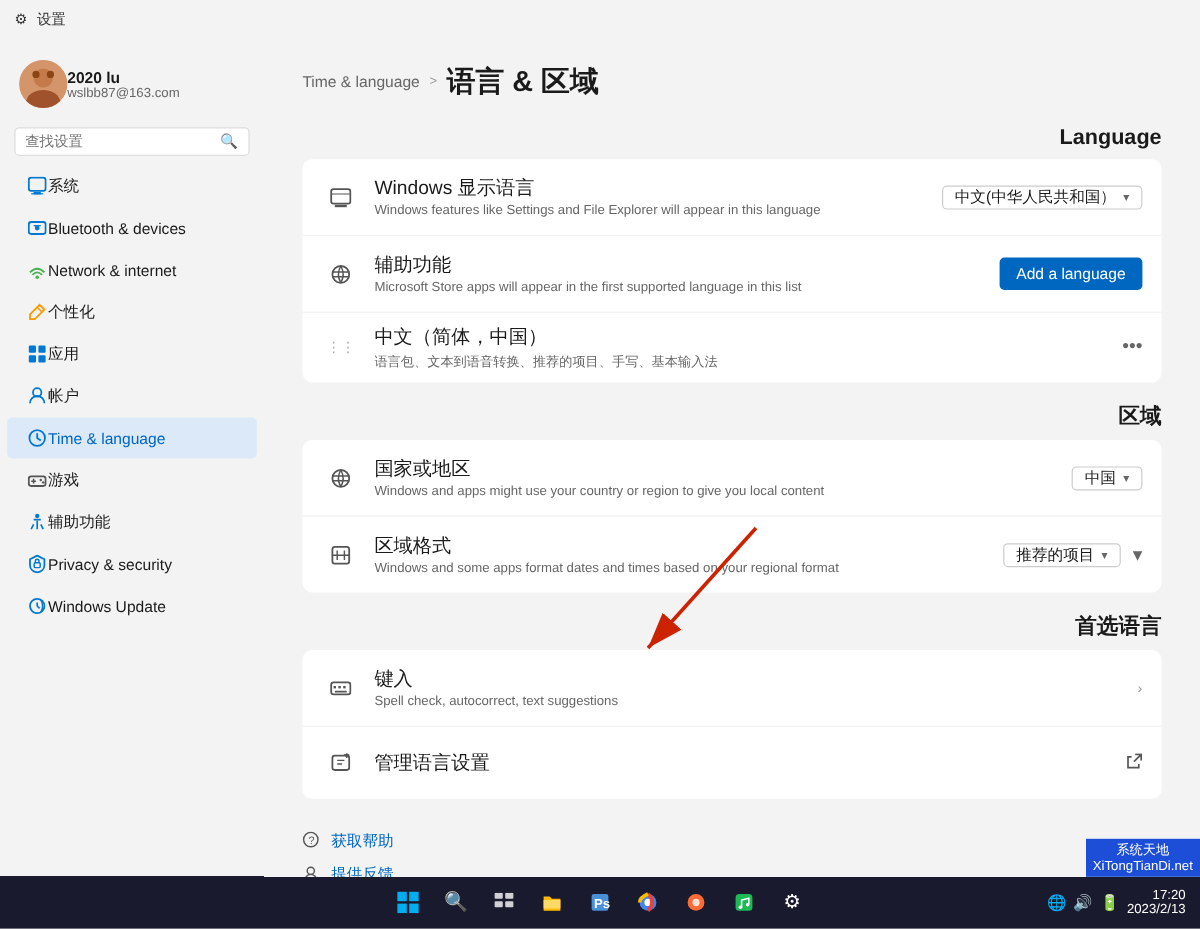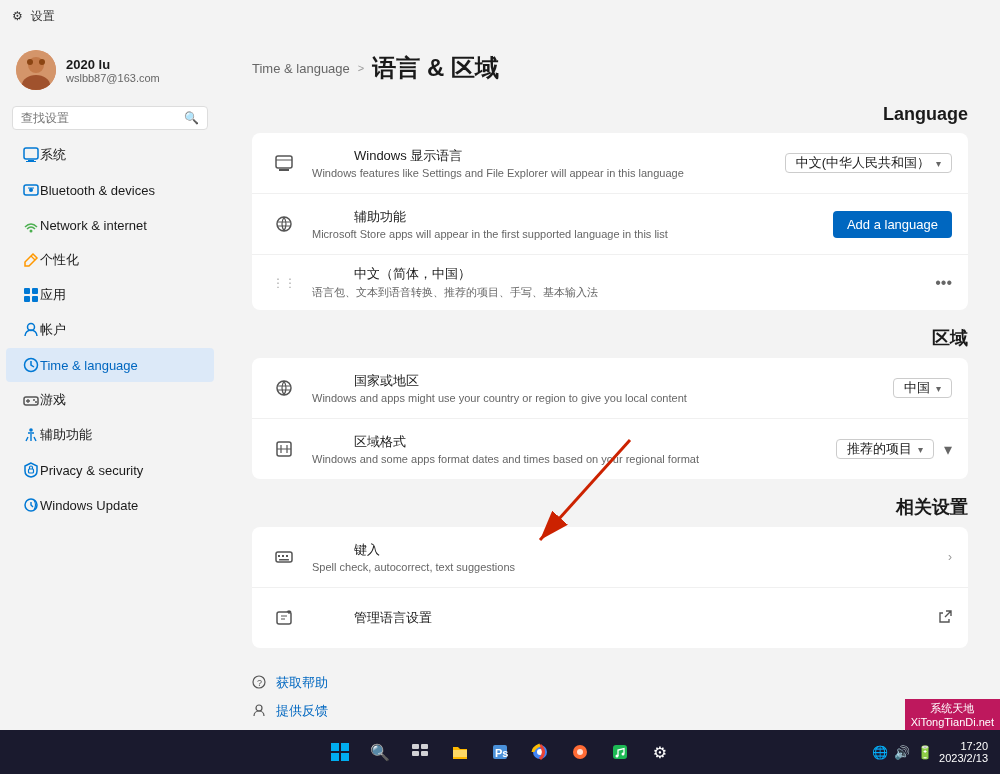--- a/index.html
+++ b/index.html
@@ -37,21 +37,20 @@
       background: #f3f3f3;
       padding: 8px 0;
       flex-shrink: 0;
       overflow-y: auto;
     }
 
     .user-profile {
       display: flex;
       align-items: center;
       padding: 10px 16px 16px 16px;
-      gap: 10px;
     }
     .avatar {
       width: 40px;
       height: 40px;
       border-radius: 50%;
       background: linear-gradient(135deg, #e8a87c, #c5704d);
       display: flex;
       align-items: center;
       justify-content: center;
       font-size: 18px;
@@ -158,21 +157,21 @@
       display: flex;
       align-items: center;
       justify-content: center;
       font-size: 16px;
       color: #555;
       flex-shrink: 0;
       margin-right: 12px;
     }
 
     .settings-row-content { flex: 1; }
-    .settings-row-title { font-size: 13px; font-weight: 500; color: #1a1a1a; margin-left: 42px; }
+    .settings-row-title { font-size: 16px; font-weight: 500; color: #1a1a1a; }
     .settings-row-desc { font-size: 11px; color: #666; margin-top: 2px; }
 
     .settings-row-action {
       display: flex;
       align-items: center;
       gap: 6px;
       font-size: 13px;
       color: #1a1a1a;
     }
 
@@ -255,21 +254,21 @@
       align-items: center;
       gap: 6px;
       margin-left: auto;
     }
     .taskbar-time { color: white; font-size: 11px; text-align: right; }
 
     .watermark {
       position: absolute;
       bottom: 44px;
       right: 0;
-      background: #be185d;
+      background: #1d4ed8;
       color: white;
       font-size: 11px;
       padding: 2px 6px;
       display: flex;
       flex-direction: column;
       align-items: center;
     }
 
     
     .select-action {
@@ -540,21 +539,21 @@
         <div class="settings-row-action">
           <span class="select-action">
             <span>推荐的项目</span>
             <span class="chevron-down">▾</span>
           </span>
           <span class="chevron-down" style="font-size:16px; margin-left:4px;">▾</span>
         </div>
       </div>
     </div>
 
-    <div class="section-header">相关设置</div>
+    <div class="section-header">首选语言</div>
 
     <div class="settings-card">
 
       <div class="settings-row">
         <div class="settings-row-icon">
           <svg width="18" height="18" viewBox="0 0 18 18">
               <rect x="1" y="4" width="16" height="10" rx="2" fill="none" stroke="#555" stroke-width="1.5"></rect>
               <rect x="3" y="7" width="2" height="2" fill="#555"></rect>
               <rect x="7" y="7" width="2" height="2" fill="#555"></rect>
               <rect x="11" y="7" width="2" height="2" fill="#555"></rect>

